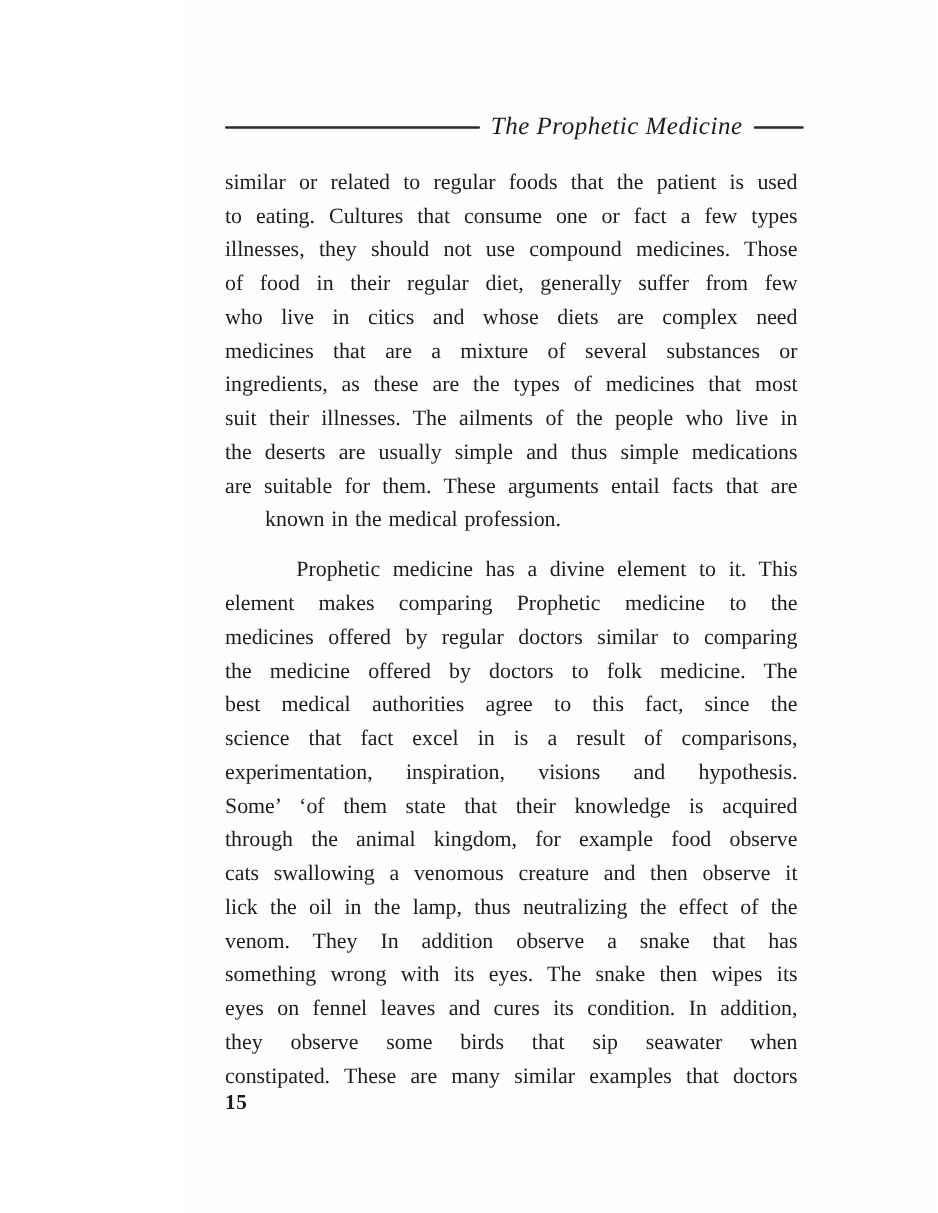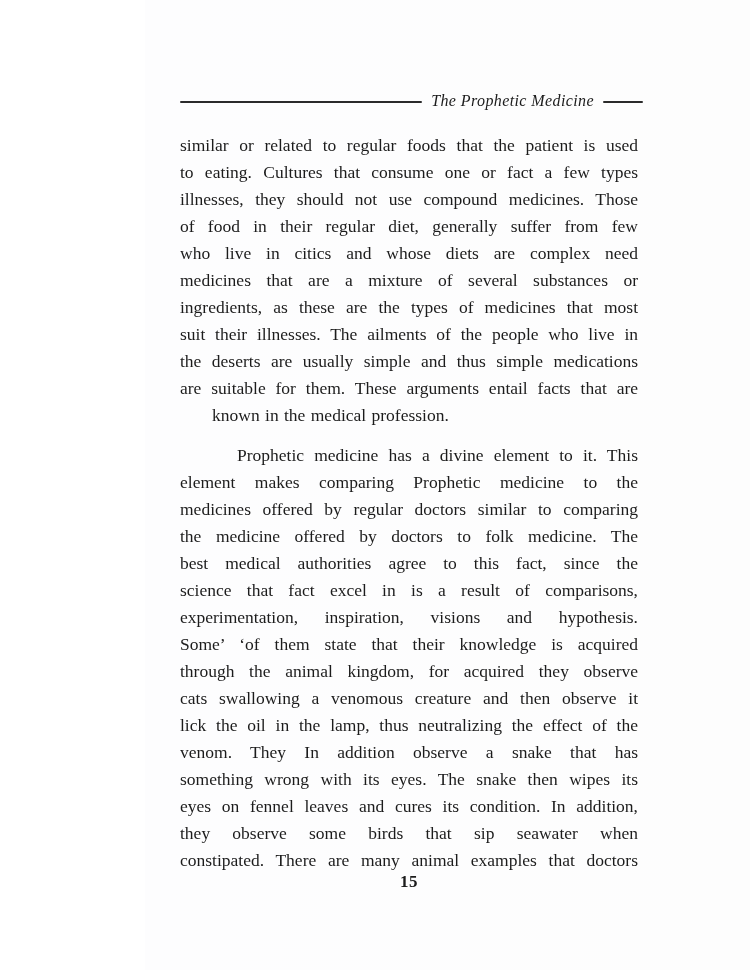--- a/index.html
+++ b/index.html
@@ -19,21 +19,21 @@
   .running-header {
     position: absolute;
     left: 180px;
     width: 463px;
     top: 90px;
     height: 24px;
     display: flex;
     align-items: center;
     gap: 9px;
     font-style: italic;
-    font-size: 16px;
+    font-size: 20px;
     letter-spacing: 0.4px;
     white-space: nowrap;
     justify-content: center;
   }
   .header-rule-long {
     flex: 1;
     height: 2px;
     background: #2b2b2b;
     border-radius: 1px;
   }
@@ -70,21 +70,20 @@
   }
   .line.no-stretch {
     text-align-last: left;
     margin-left: 32px;
   }
   .page-number {
     position: absolute;
     top: 872px;
     left: 180px;
     width: 458px;
-    text-align: center;
     font-weight: bold;
     font-size: 17px;
     letter-spacing: 0.5px;
   }
 </style>
 </head>
 <body>
 
 <div class="scan-page">
 
@@ -110,26 +109,26 @@
       </div>
       <div class="paragraph indent">
         <div class="line">Prophetic medicine has a divine element to it. This</div>
         <div class="line">element makes comparing Prophetic medicine to the</div>
         <div class="line">medicines offered by regular doctors similar to comparing</div>
         <div class="line">the medicine offered by doctors to folk medicine. The</div>
         <div class="line">best medical authorities agree to this fact, since the</div>
         <div class="line">science that fact excel in is a result of comparisons,</div>
         <div class="line">experimentation, inspiration, visions and hypothesis.</div>
         <div class="line">Some’ ‘of them state that their knowledge is acquired</div>
-        <div class="line">through the animal kingdom, for acquired they observe</div>
+        <div class="line">through the animal kingdom, for example food observe</div>
         <div class="line">cats swallowing a venomous creature and then observe it</div>
         <div class="line">lick the oil in the lamp, thus neutralizing the effect of the</div>
         <div class="line">venom. They In addition observe a snake that has</div>
         <div class="line">something wrong with its eyes. The snake then wipes its</div>
         <div class="line">eyes on fennel leaves and cures its condition. In addition,</div>
         <div class="line">they observe some birds that sip seawater when</div>
-        <div class="line">constipated. There are many animal examples that doctors</div>
+        <div class="line">constipated. These are many similar examples that doctors</div>
       </div>
     </div>
 
   <div class="page-number">15</div>
 
 </div>
 
 </body></html>

